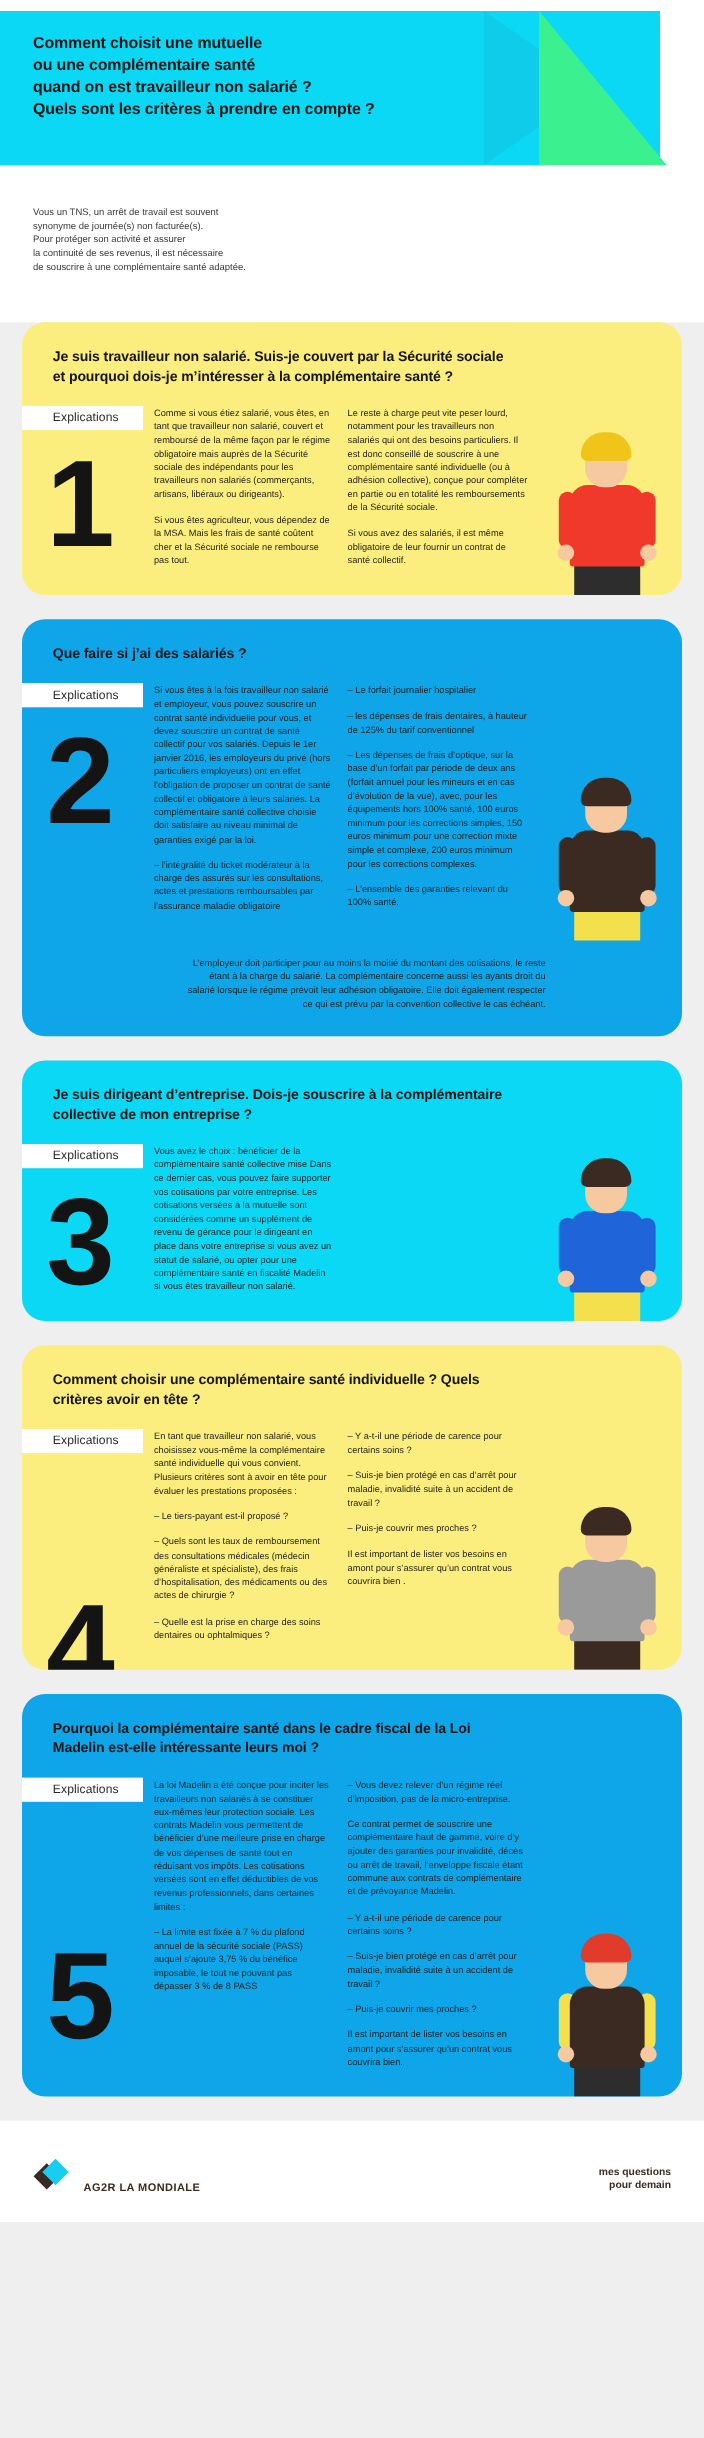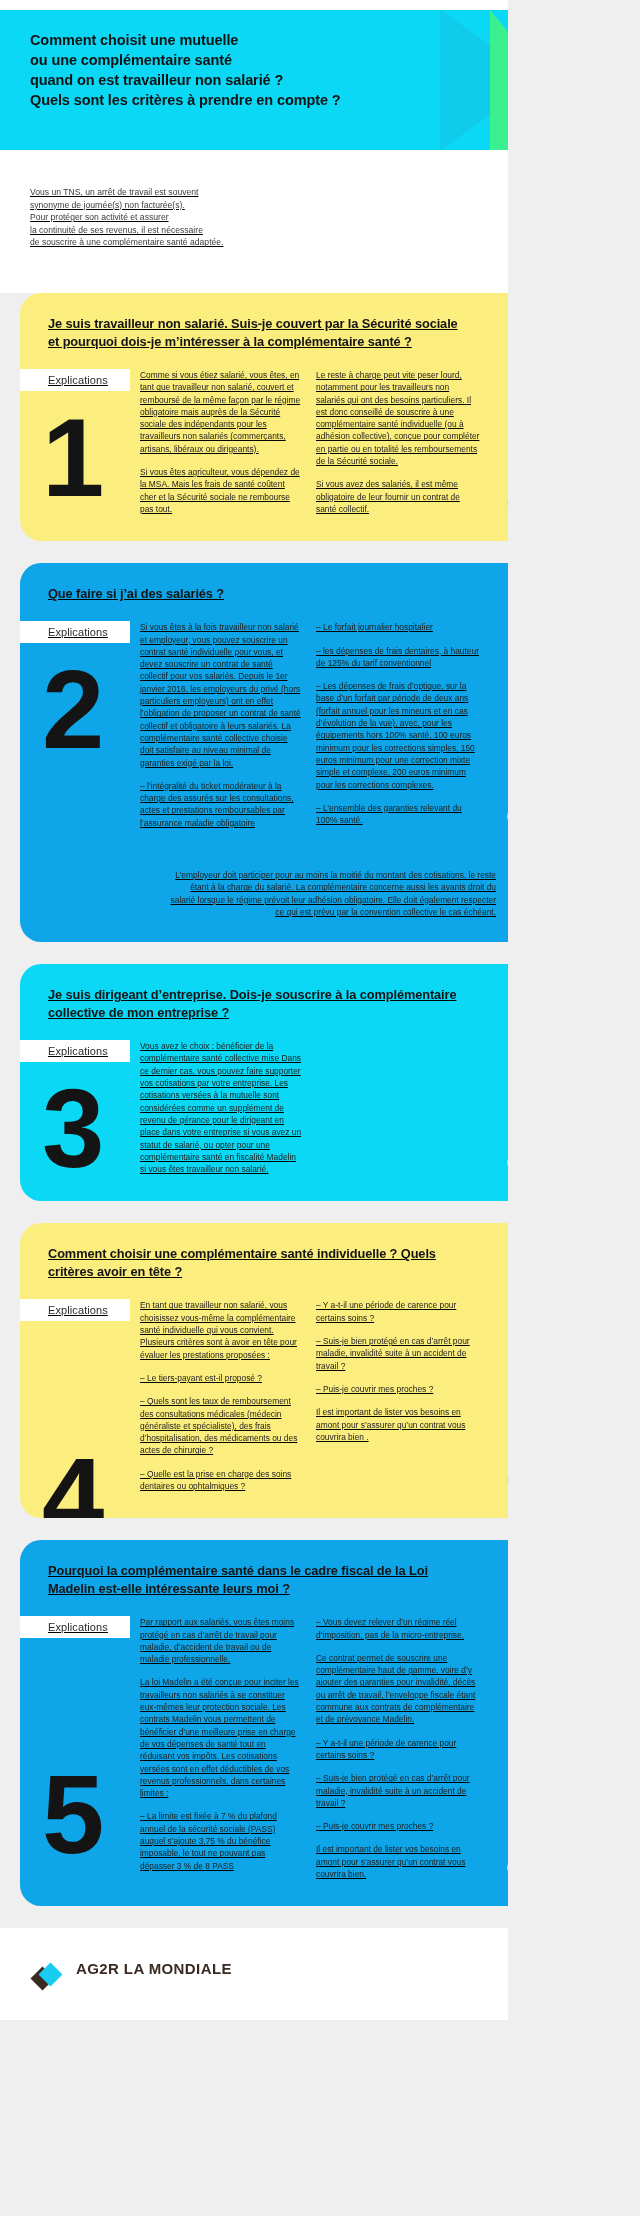--- a/index.html
+++ b/index.html
@@ -4,25 +4,24 @@
 <style>
   * { box-sizing: border-box; margin: 0; padding: 0; }
   html, body {
     width: 640px;
     background: #efefef;
     font-family: "Liberation Sans", sans-serif;
     -webkit-font-smoothing: antialiased;
   }
   .page {
     position: relative;
-    width: 508px;
+    width: 640px;
     min-height: 2216px;
     background: #efefef;
     overflow: hidden;
-    text-decoration: underline;
   }
 
   
   .hero-wrap {
     position: relative;
     width: 640px;
     height: 160px;
     background: #ffffff;
   }
   .hero {
@@ -176,22 +175,22 @@
     width: 17px; height: 17px; background: #3b2a22;
     transform: rotate(45deg);
   }
   .logo-mark .d2 {
     position: absolute; left: 8px; top: 0px;
     width: 17px; height: 17px; background: #18cdf0;
     transform: rotate(45deg);
   }
   .logo-text {
     position: absolute;
-    left: 76px; top: 32px;
-    font-size: 15px;
+    left: 76px; top: 56px;
+    font-size: 10px;
     font-weight: bold;
     letter-spacing: .4px;
     color: #3b2a22;
   }
   .tagline {
     position: absolute;
     right: 30px; top: 40px;
     text-align: right;
     font-size: 9.4px;
     line-height: 11.5px;
@@ -339,21 +338,20 @@
         </div>
       </div>
       <div class="sec g">
         <div class="sec-head">Pourquoi la complémentaire santé dans le cadre fiscal de la Loi Madelin est-elle intéressante leurs moi ?</div>
         <div class="sec-body">
           <div class="tagcol">
             <span class="tag">Explications</span>
             <div class="bignum" style="top: 150px;">5</div>
           </div>
           <div class="col col-a">
-            <p>Par rapport aux salariés, vous êtes moins protégé en cas d’arrêt de travail pour maladie, d’accident de travail ou de maladie professionnelle.</p>
             <p>La loi Madelin a été conçue pour inciter les travailleurs non salariés à se constituer eux-mêmes leur protection sociale. Les contrats Madelin vous permettent de bénéficier d’une meilleure prise en charge de vos dépenses de santé tout en réduisant vos impôts. Les cotisations versées sont en effet déductibles de vos revenus professionnels, dans certaines limites :</p>
             <p>– La limite est fixée à 7 % du plafond annuel de la sécurité sociale (PASS) auquel s’ajoute 3,75 % du bénéfice imposable, le tout ne pouvant pas dépasser 3 % de 8 PASS</p>
           </div>
           <div class="col col-b">
             <p>– Vous devez relever d’un régime réel d’imposition, pas de la micro-entreprise.</p>
             <p>Ce contrat permet de souscrire une complémentaire haut de gamme, voire d’y ajouter des garanties pour invalidité, décès ou arrêt de travail, l’enveloppe fiscale étant commune aux contrats de complémentaire et de prévoyance Madelin.</p>
             <p>– Y a-t-il une période de carence pour certains soins ?</p>
             <p>– Suis-je bien protégé en cas d’arrêt pour maladie, invalidité suite à un accident de travail ?</p>
             <p>– Puis-je couvrir mes proches ?</p>
             <p>Il est important de lister vos besoins en amont pour s’assurer qu’un contrat vous couvrira bien.</p>

